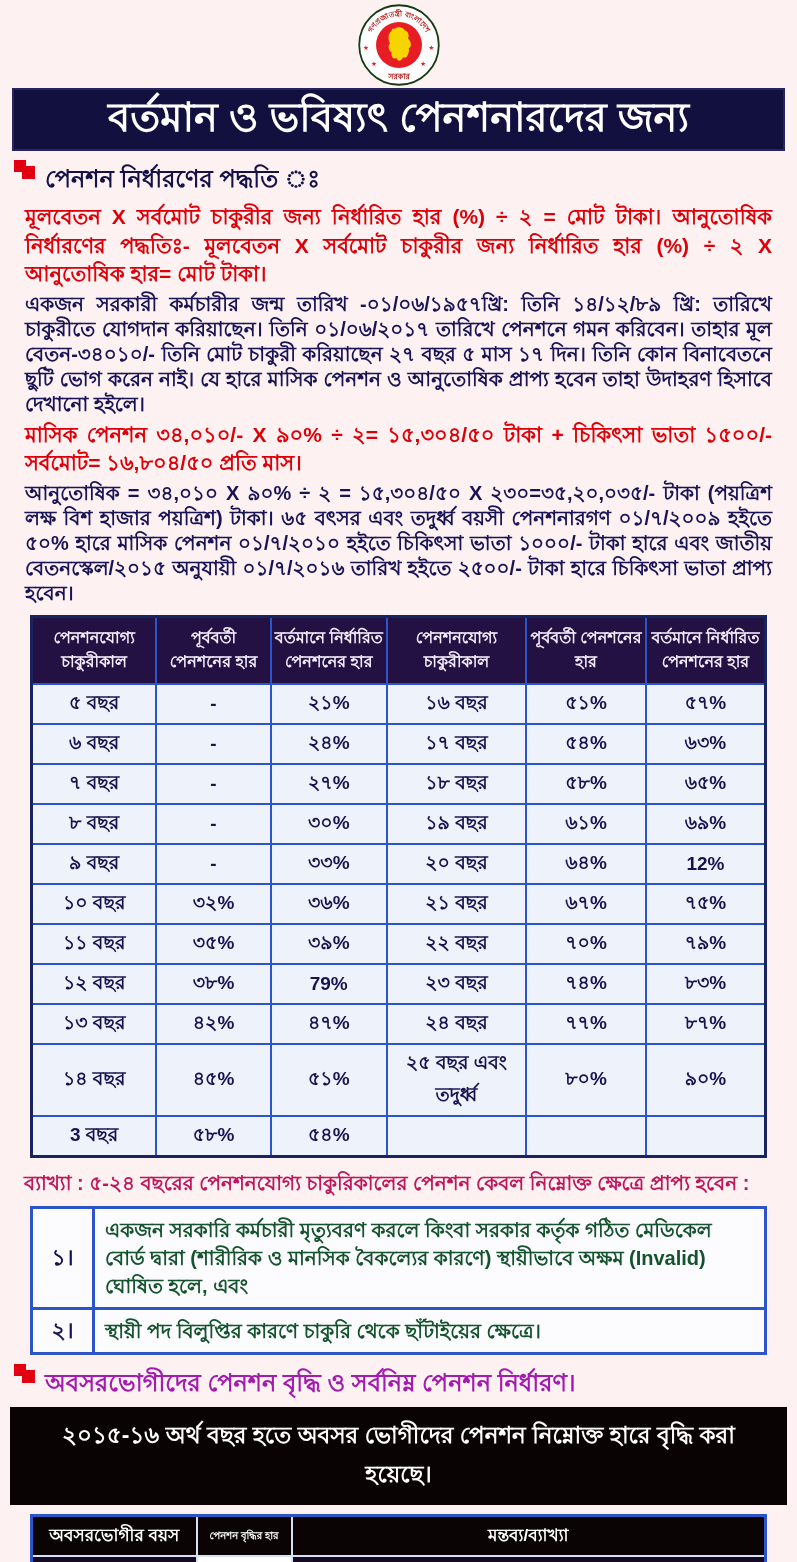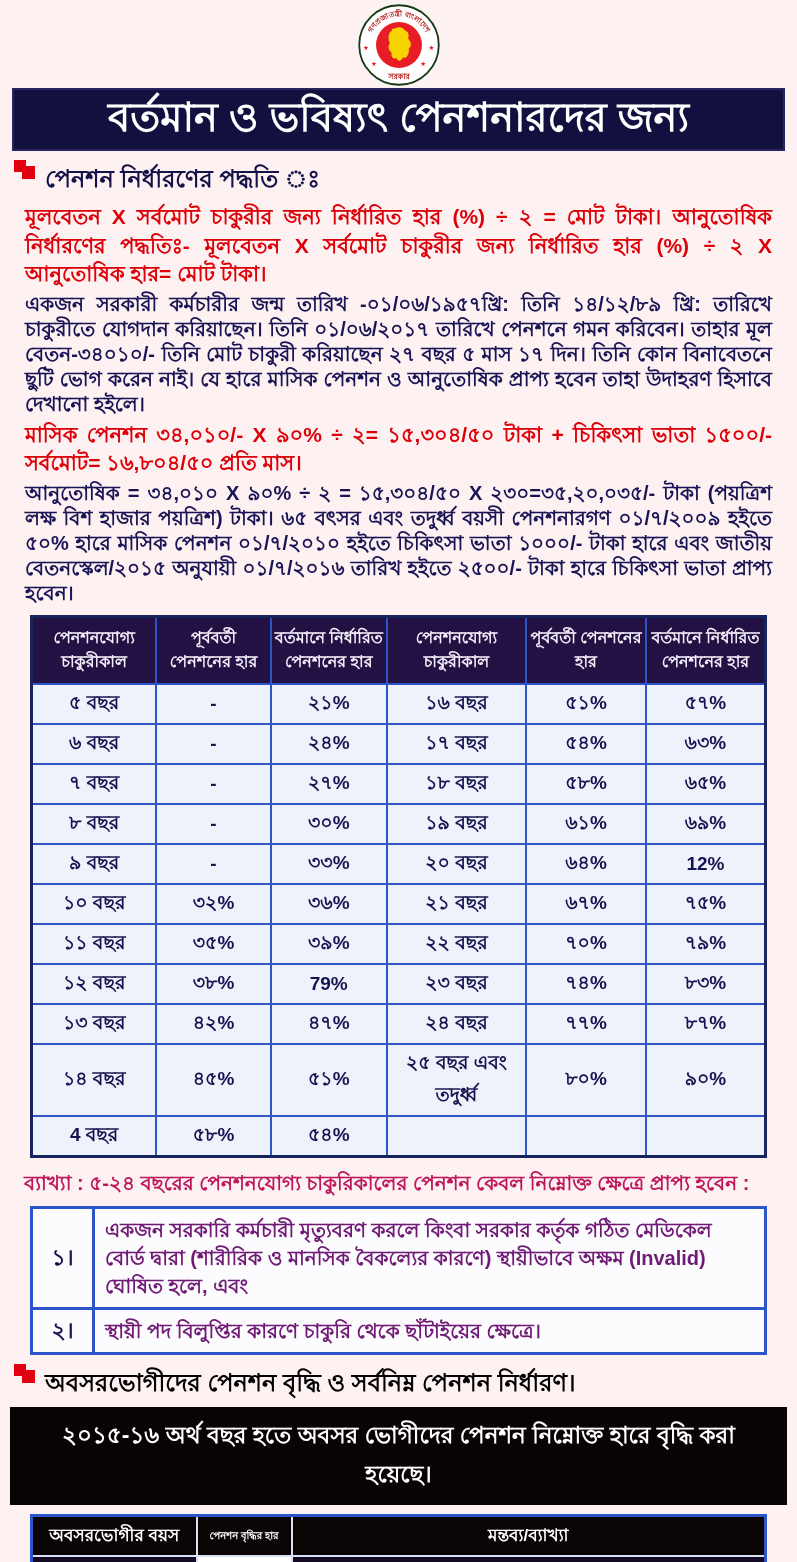--- a/index.html
+++ b/index.html
@@ -25,21 +25,21 @@
     padding: 3px 0 8px;
   }
 
   .section-heading {
     display: flex;
     align-items: flex-start;
     margin: 9px 0 3px 14px;
     font-size: 24px;
   }
   .section-heading.dark { color: #15124a; }
-  .section-heading.red  { color: #000000; }
+  .section-heading.red  { color: #a21caf; }
 
   .flag-icon { position: relative; width: 22px; height: 19px; margin-right: 9px; flex: none; }
   .flag-icon::before { content:""; position:absolute; left:0; top:0; width:12px; height:12px; background:#e20010; }
   .flag-icon::after  { content:""; position:absolute; left:8px; top:6px; width:13px; height:13px; background:#e20010; }
 
   .para { margin: 0 25px; text-align: justify; }
   .para.red  { color: #dd0008; font-size: 21px; line-height: 1.36; }
   .para.navy { color: #191455; font-size: 20px; line-height: 1.26; }
   .para + .para { margin-top: 3px; }
 
@@ -73,21 +73,21 @@
 
   .exp-box { margin: 2px 30px 0; border: 3px solid #2b55c8; background: #fcfcff; }
   .exp-row { display: flex; }
   .exp-row + .exp-row { border-top: 3px solid #2b55c8; }
   .exp-num {
     width: 62px; flex: none;
     border-right: 3px solid #2b55c8;
     display: flex; align-items: center; justify-content: center;
     font-size: 22px; color: #161450;
   }
-  .exp-text { flex: 1; padding: 7px 10px; font-size: 20px; color: #701a75; line-height: 1.4; }
+  .exp-text { flex: 1; padding: 7px 10px; font-size: 20px; color: #14532d; line-height: 1.4; }
 
   .black-banner {
     margin: 3px 10px 0;
     background: #0a0304;
     color: #ffffff;
     text-align: center;
     font-size: 23px;
     padding: 10px 20px;
   }
 
@@ -232,21 +232,21 @@
       </tr>
       <tr>
         <td>১৪ বছর</td>
         <td>৪৫%</td>
         <td>৫১%</td>
         <td>২৫ বছর এবং তদুর্ধ্ব</td>
         <td>৮০%</td>
         <td>৯০%</td>
       </tr>
       <tr>
-        <td>4 বছর</td>
+        <td>3 বছর</td>
         <td>৫৮%</td>
         <td>৫৪%</td>
         <td></td>
         <td></td>
         <td></td>
       </tr>
     </tbody>
 </table>
 
 <div class="exp-heading">ব্যাখ্যা : ৫-২৪ বছরের পেনশনযোগ্য চাকুরিকালের পেনশন কেবল নিম্নোক্ত ক্ষেত্রে প্রাপ্য হবেন :</div>

